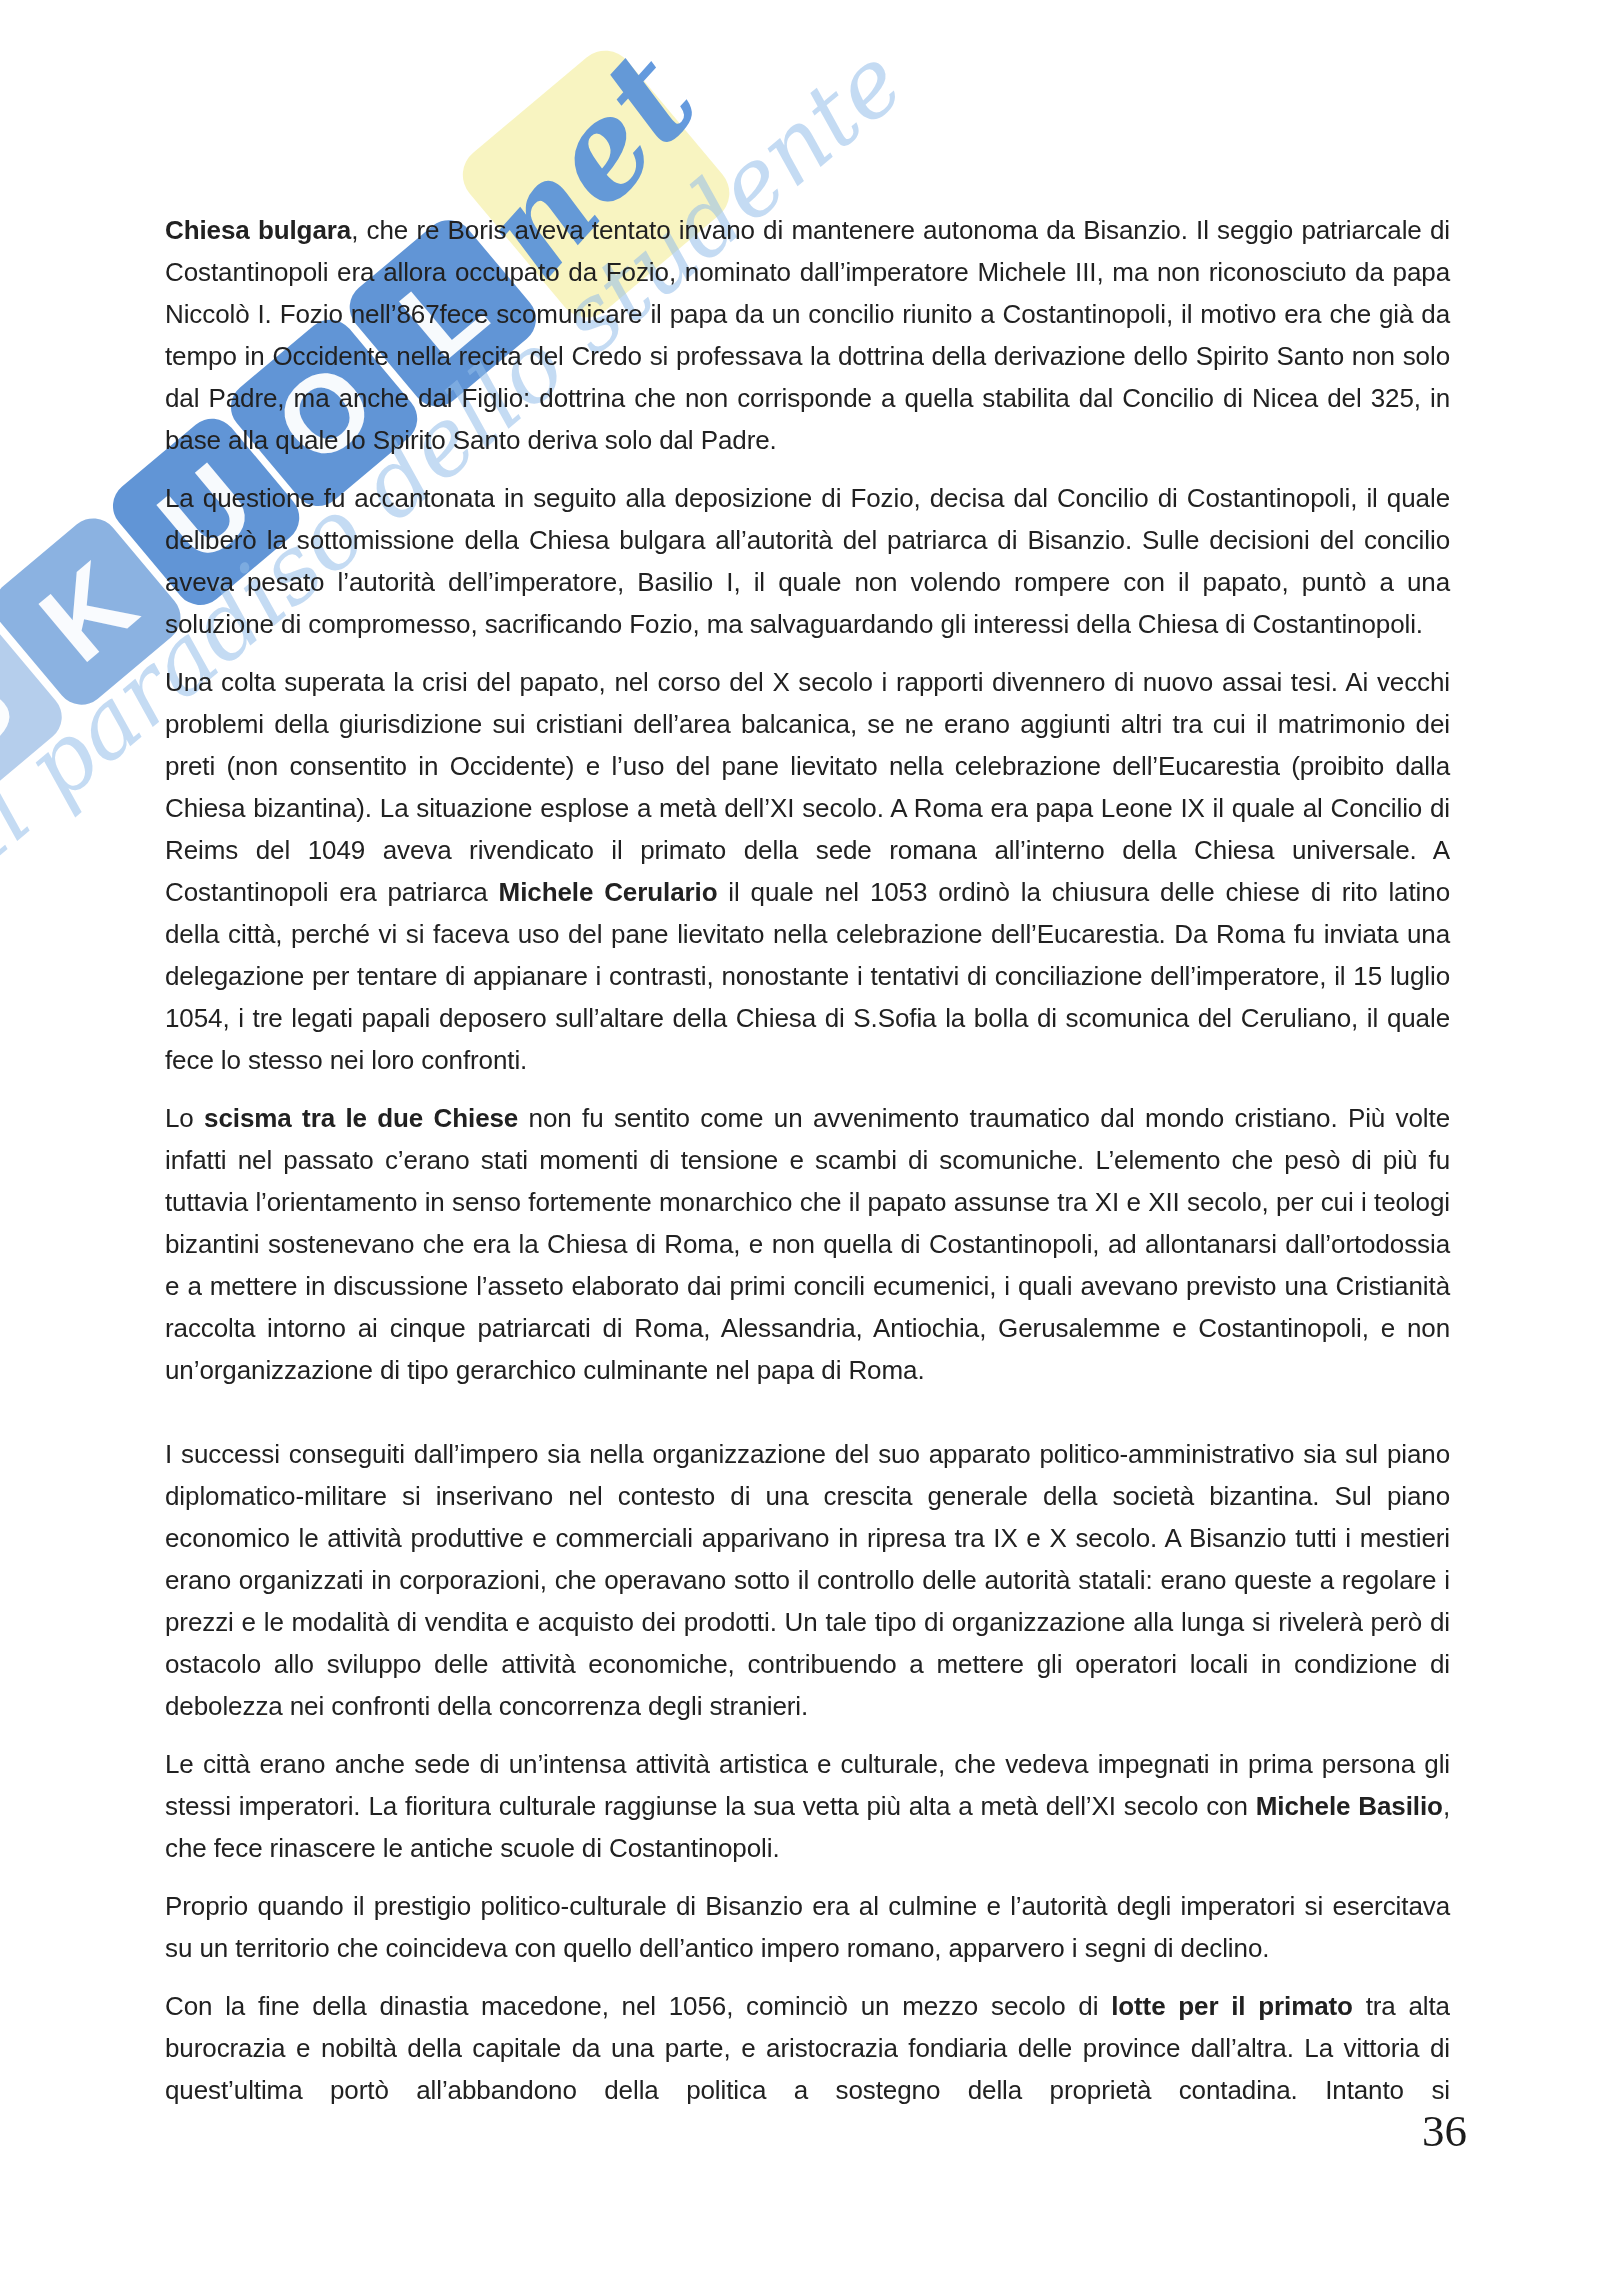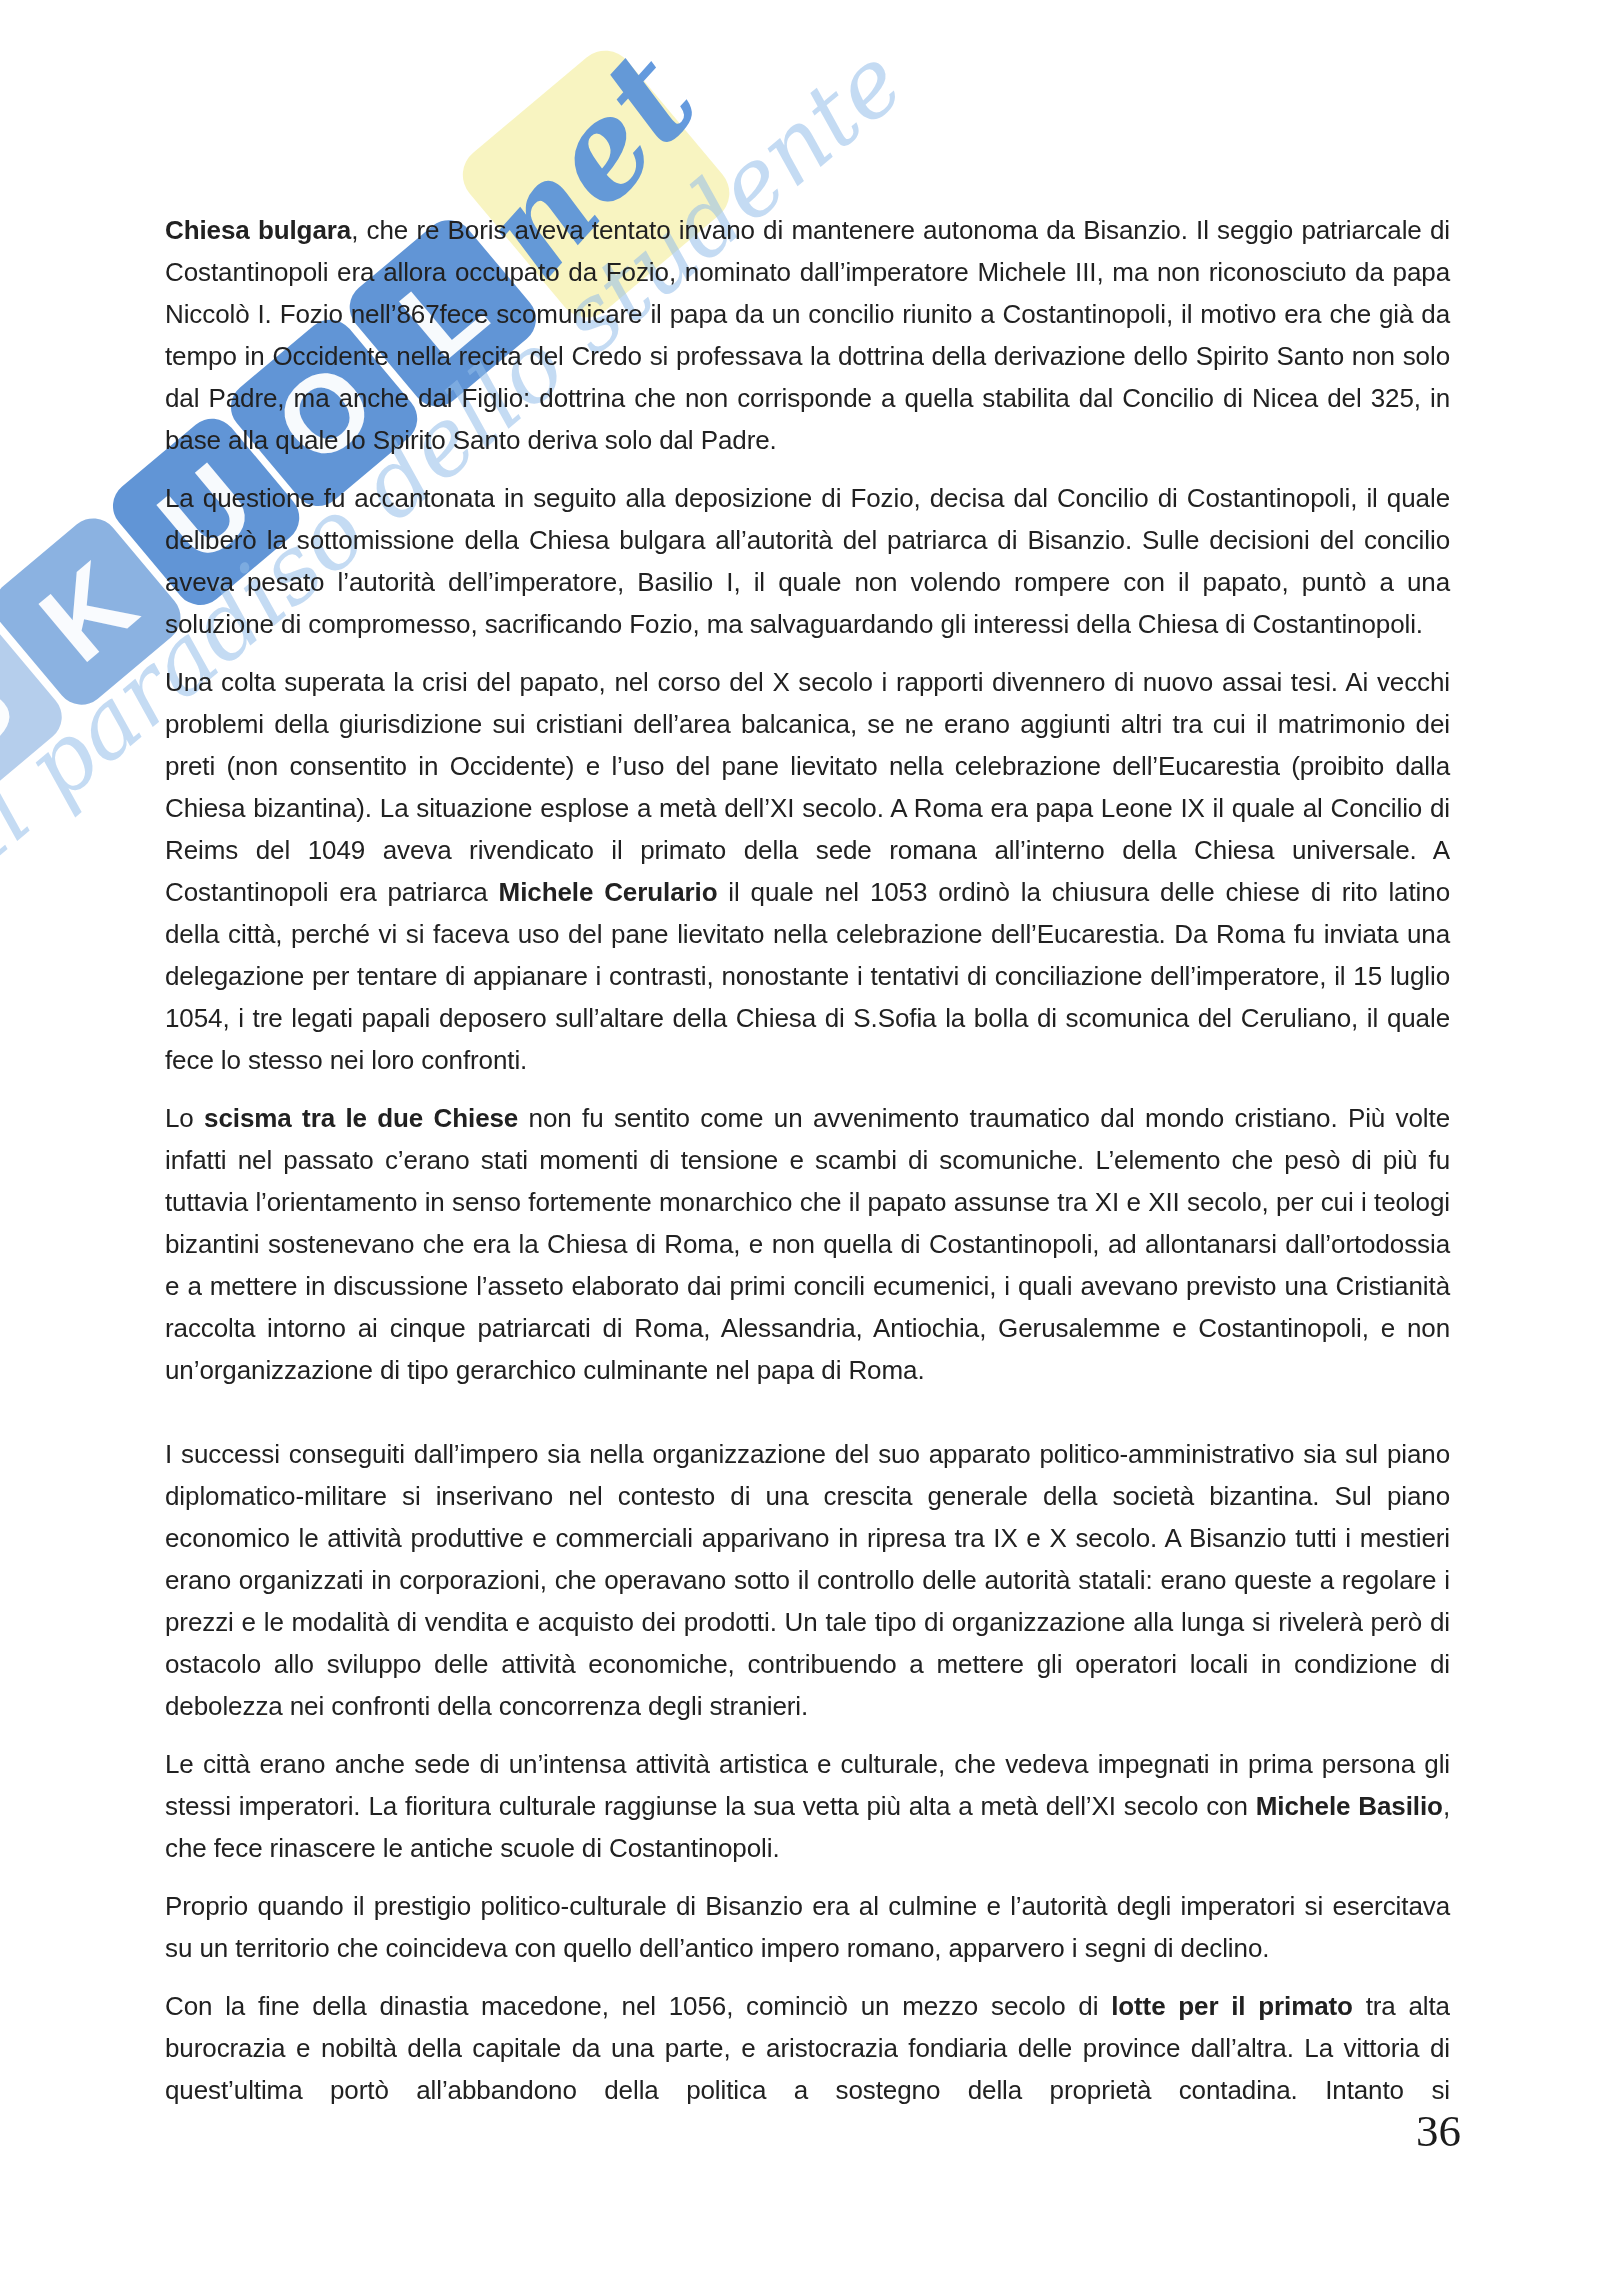--- a/index.html
+++ b/index.html
@@ -60,21 +60,21 @@
     font-size:26px;
     line-height:42px;
     letter-spacing:-0.1px;
     text-align:justify;
   }
   .para { margin:16px; }
   .para b { font-weight:bold; }
   .para.gap-after { margin-bottom:42px; }
   .para.justify-last { text-align-last:justify; }
   .page-number {
-    position:absolute; top:2109px; right:160px; z-index:1;
+    position:absolute; top:2109px; right:154px; z-index:1;
     font-family:"Liberation Serif", serif;
     font-size:45px; line-height:1;
     color:#1c1c1c;
   }
 </style>
 </head>
 <body>
 
 <div class="page">
 

